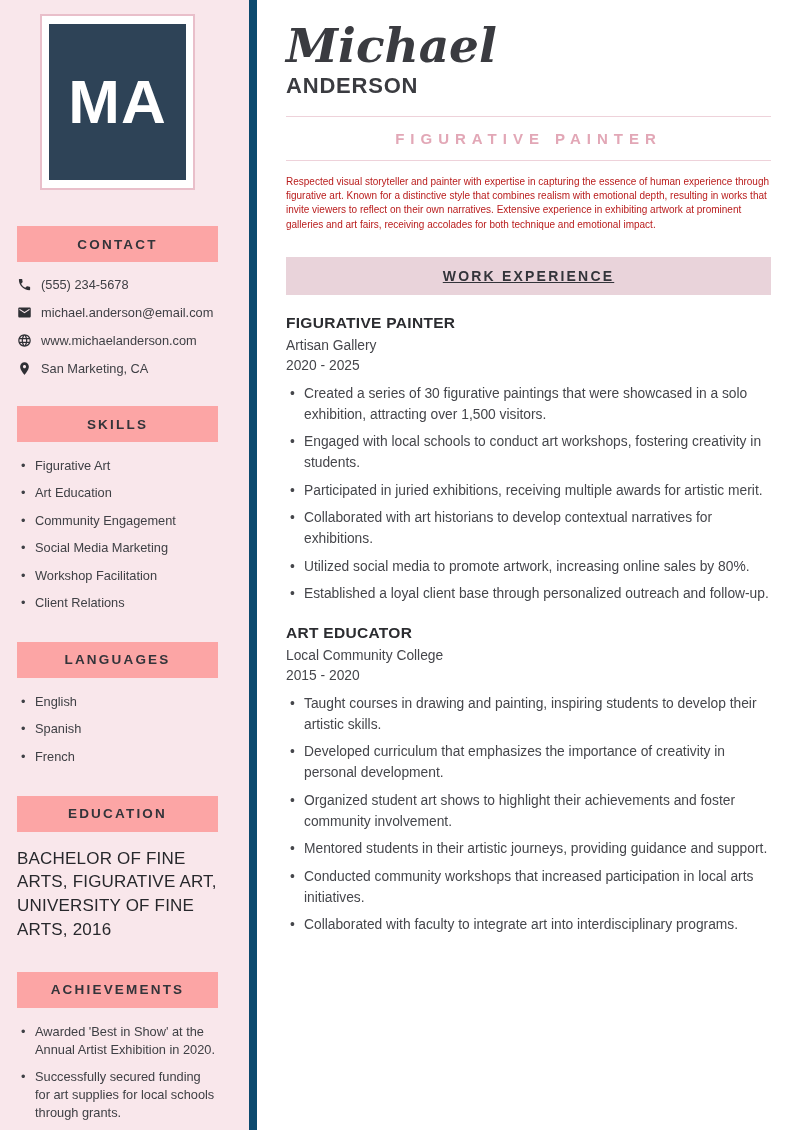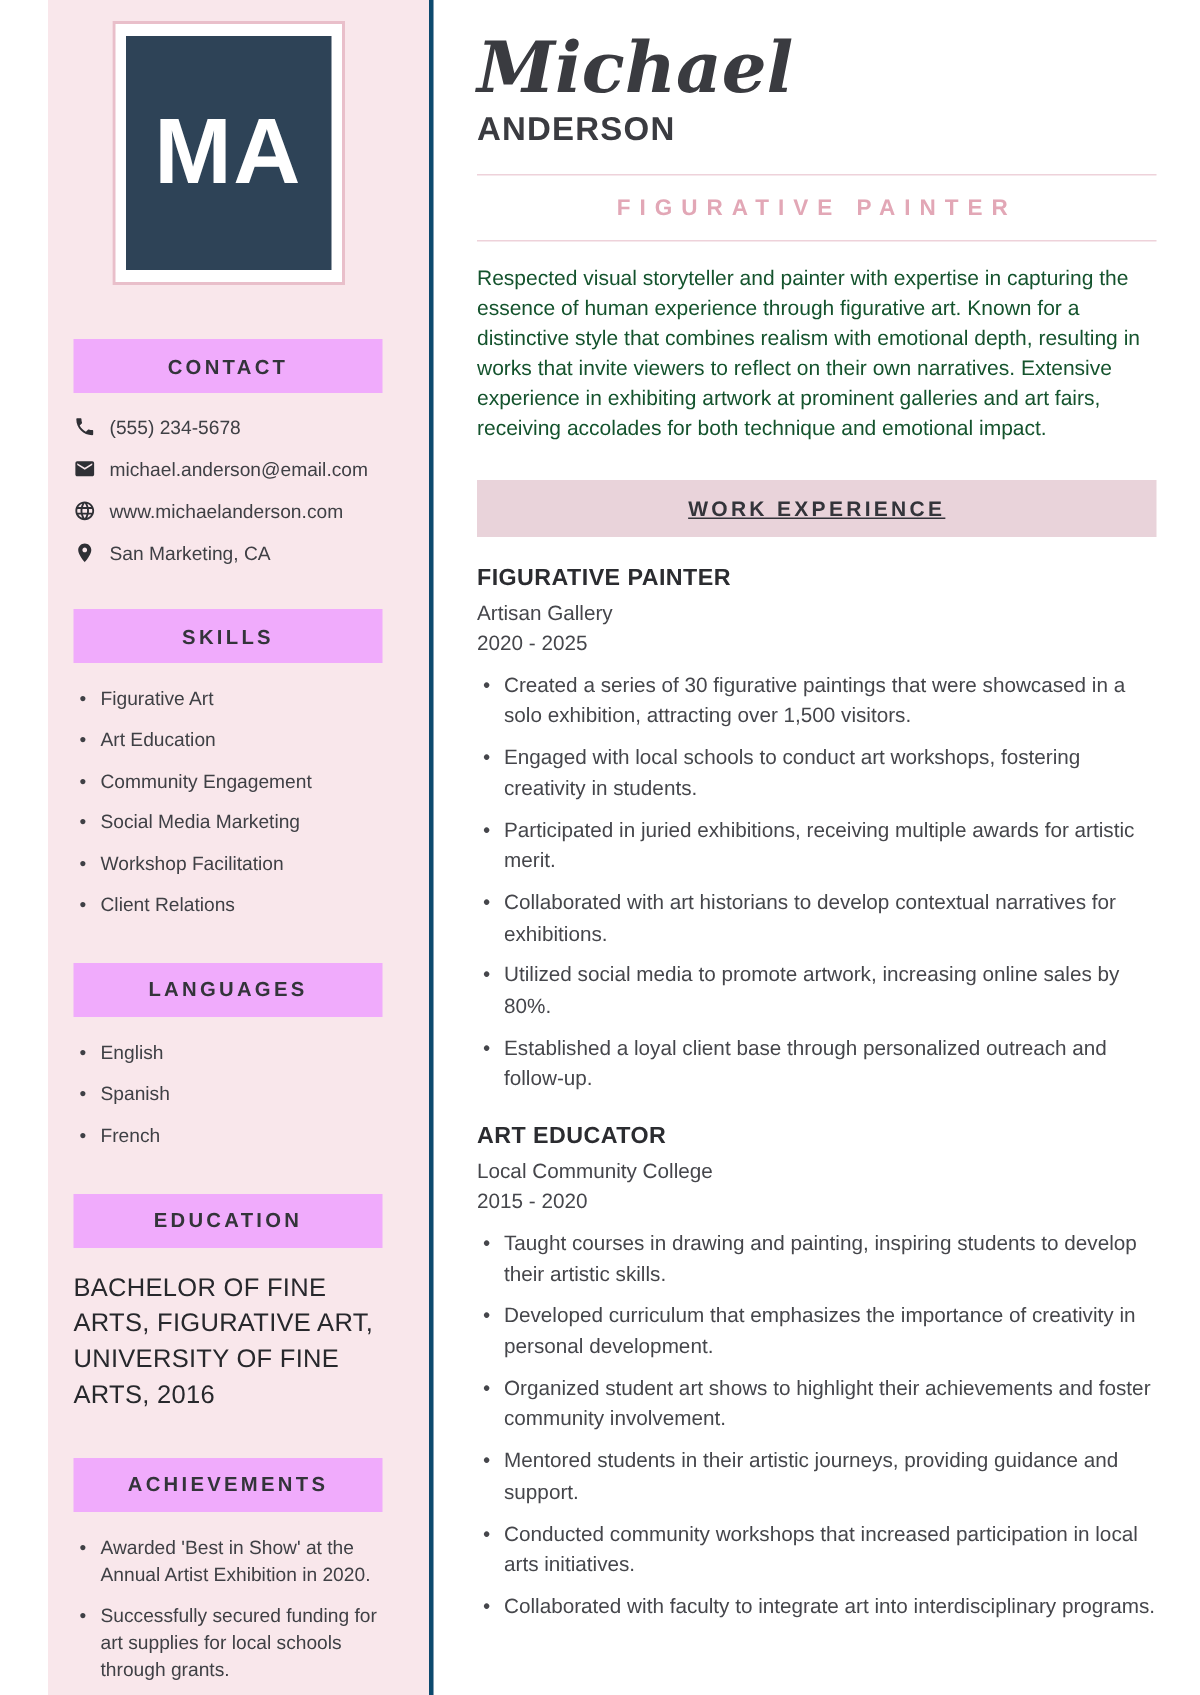--- a/index.html
+++ b/index.html
@@ -15,23 +15,22 @@
     display: flex;
     overflow: hidden;
     background: #ffffff;
   }
 
   
   .sidebar {
     width: 257px;
     flex-shrink: 0;
     background: #f9e7eb;
-    border-right: 3px solid #0c4a6e;
+    border-right: 8px solid #0c4a6e;
     padding: 14px 31px 20px 17px;
-    margin-left: 32px;
   }
   .monogram-frame {
     width: 155px;
     margin: 0 auto;
     background: #ffffff;
     border: 2px solid #e9bfca;
     padding: 8px 7px;
   }
   .monogram-box {
     background: #2e4357;
@@ -41,21 +40,21 @@
     justify-content: center;
   }
   .monogram-text {
     color: #ffffff;
     font-size: 62px;
     font-weight: 600;
     letter-spacing: 1px;
     line-height: 1;
   }
   .side-banner {
-    background: #f0abfc;
+    background: #fca5a5;
     height: 36px;
     display: flex;
     align-items: center;
     justify-content: center;
     font-size: 13.5px;
     font-weight: 700;
     letter-spacing: 2.2px;
     color: #33343a;
     margin-top: 30px;
   }
@@ -123,23 +122,23 @@
   .headline {
     text-align: center;
     color: #e2a7b6;
     font-size: 15px;
     font-weight: 700;
     letter-spacing: 6px;
     margin-top: 13px;
   }
   .rule.below-headline { margin-top: 13px; }
   .summary {
-    font-size: 14px;
+    font-size: 10px;
     line-height: 1.43;
-    color: #14532d;
+    color: #b91c1c;
     margin-top: 14px;
   }
   .main-banner {
     background: #e9d3da;
     height: 38px;
     display: flex;
     align-items: center;
     justify-content: center;
     font-size: 14px;
     font-weight: 700;

